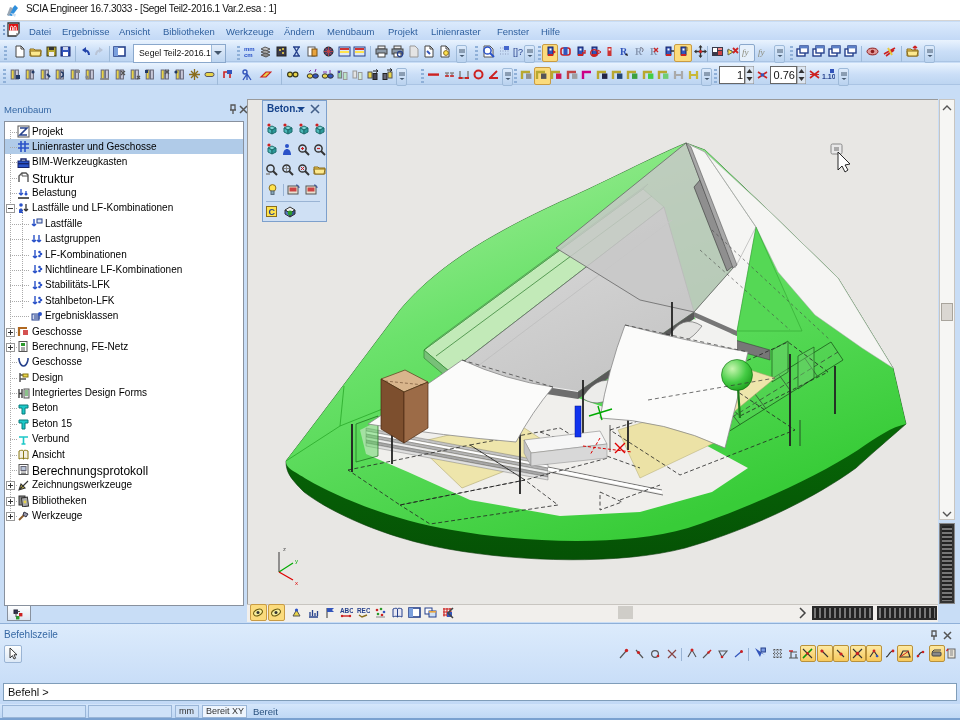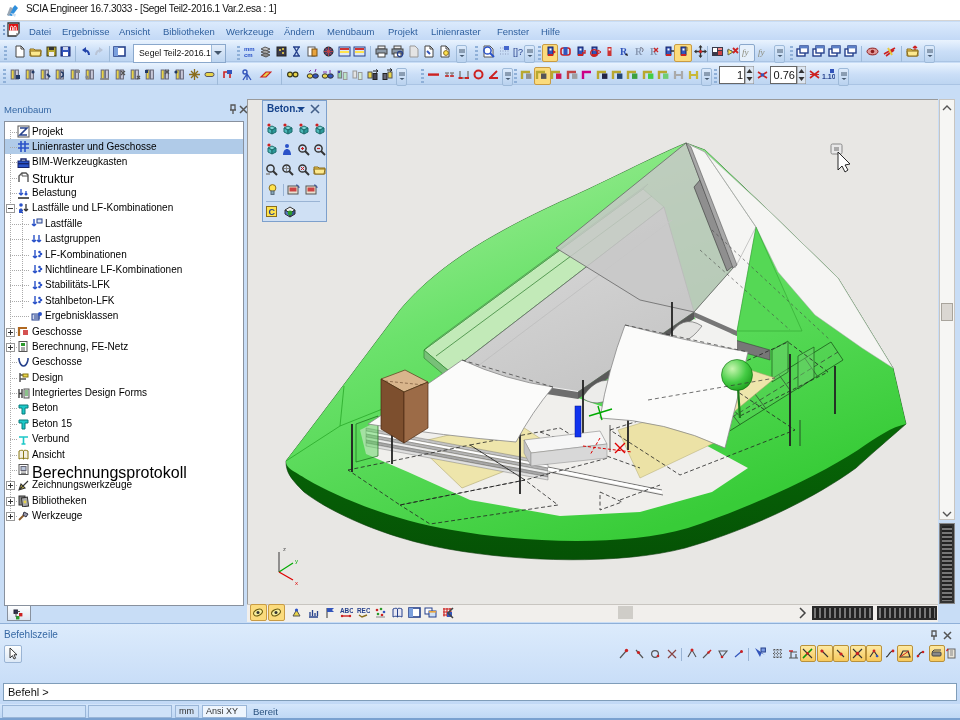--- a/index.html
+++ b/index.html
@@ -669,21 +669,21 @@
     <path d="M2 3c2-1 4-1 4.5 0 .5-1 2.5-1 4.5 0v8c-2-1-4-1-4.5 0-.5-1-2.5-1-4.5 0z" fill="#f4f0e4" stroke="#887711"></path>
     <path d="M6.5 3v8" stroke="#887711"></path>
   </svg>
 <div class="tx" style="left:32px;top:448.6px;font-size:10px;color:#000">Ansicht</div>
 <div class="ab" style="left:10px;top:470.0px;width:7px;height:1px;background:repeating-linear-gradient(90deg,#aaa 0 1px,transparent 1px 2px)"></div>
 <svg style="position:absolute;left:17px;top:463px" width="13" height="13" viewBox="0 0 13 13">
     <rect x="2" y="1.5" width="9" height="10" fill="#fff" stroke="#555"></rect>
     <rect x="4" y="3.5" width="5" height="4" fill="#b8c4d8" stroke="#667"></rect>
     <path d="M4 9h5M4 10.5h5" stroke="#888"></path>
   </svg>
-<div class="tx" style="left:32px;top:464.0px;font-size:16px;color:#000">Berechnungsprotokoll</div>
+<div class="tx" style="left:32px;top:464.0px;font-size:12px;color:#000">Berechnungsprotokoll</div>
 <div class="ab" style="left:10px;top:485.4px;width:7px;height:1px;background:repeating-linear-gradient(90deg,#aaa 0 1px,transparent 1px 2px)"></div>
 <div class="ab" style="left:6px;top:481.4px;width:9px;height:9px;background:#fff;border:1px solid #999"></div>
 <div class="ab" style="left:8px;top:485.4px;width:5px;height:1px;background:#333"></div>
 <div class="ab" style="left:10px;top:483.4px;width:1px;height:5px;background:#333"></div>
 <svg style="position:absolute;left:17px;top:479px" width="13" height="13" viewBox="0 0 13 13">
     <path d="M2 11L11 2M2 11l2-6 4 4z" fill="#e8d44a" stroke="#333" stroke-width="1.1"></path>
   </svg>
 <div class="tx" style="left:32px;top:479.4px;font-size:10px;color:#000">Zeichnungswerkzeuge</div>
 <div class="ab" style="left:10px;top:500.7px;width:7px;height:1px;background:repeating-linear-gradient(90deg,#aaa 0 1px,transparent 1px 2px)"></div>
 <div class="ab" style="left:6px;top:496.7px;width:9px;height:9px;background:#fff;border:1px solid #999"></div>
@@ -1129,14 +1129,14 @@
     <path d="M3 2l-1.5 2" stroke="#cc2222" stroke-width="1.3"></path>
   </svg>
 <div class="ab" style="left:3px;top:683px;width:954px;height:18px;background:#fff;border:1px solid #7f9db9"></div>
 <div class="tx" style="left:8px;top:686px;font-size:11px;color:#111">Befehl &gt;</div>
 <div class="ab" style="left:0;top:704px;width:960px;height:16px;background:linear-gradient(#d4e6fb,#bcd6f4)"></div>
 <div class="ab" style="left:2px;top:705px;width:84px;height:13px;background:#cfe2f8;border:1px solid #9ab6d8"></div>
 <div class="ab" style="left:88px;top:705px;width:84px;height:13px;background:#cfe2f8;border:1px solid #9ab6d8"></div>
 <div class="ab" style="left:175px;top:705px;width:24px;height:13px;background:#cfe2f8;border:1px solid #9ab6d8"></div>
 <div class="tx" style="left:179px;top:706px;font-size:9px;color:#333">mm</div>
 <div class="ab" style="left:202px;top:705px;width:45px;height:13px;background:#eef5fd;border:1px solid #9ab6d8"></div>
-<div class="tx" style="left:206px;top:706px;font-size:9px;color:#333">Ansi XY</div>
+<div class="tx" style="left:206px;top:706px;font-size:9px;color:#333">Bereit XY</div>
 <div class="tx" style="left:253px;top:706px;font-size:9.5px;color:#29517e">Bereit</div>
 <div class="ab" style="left:0;top:718px;width:960px;height:2px;background:#7aa1d0"></div>
 </body></html>

